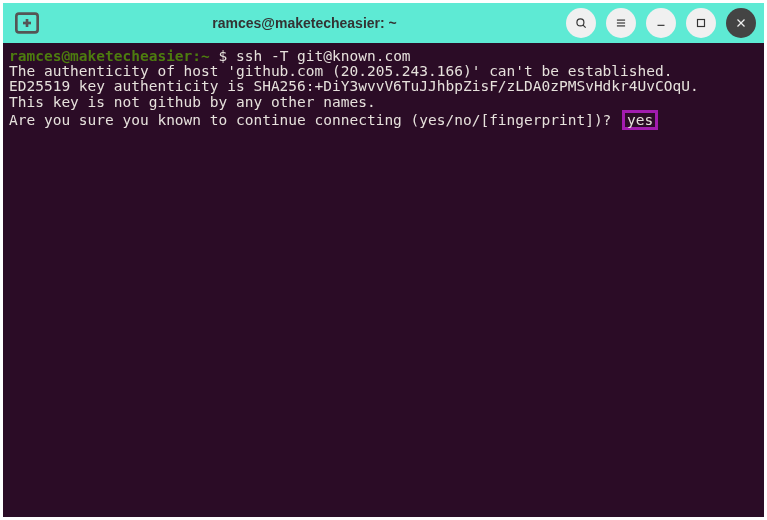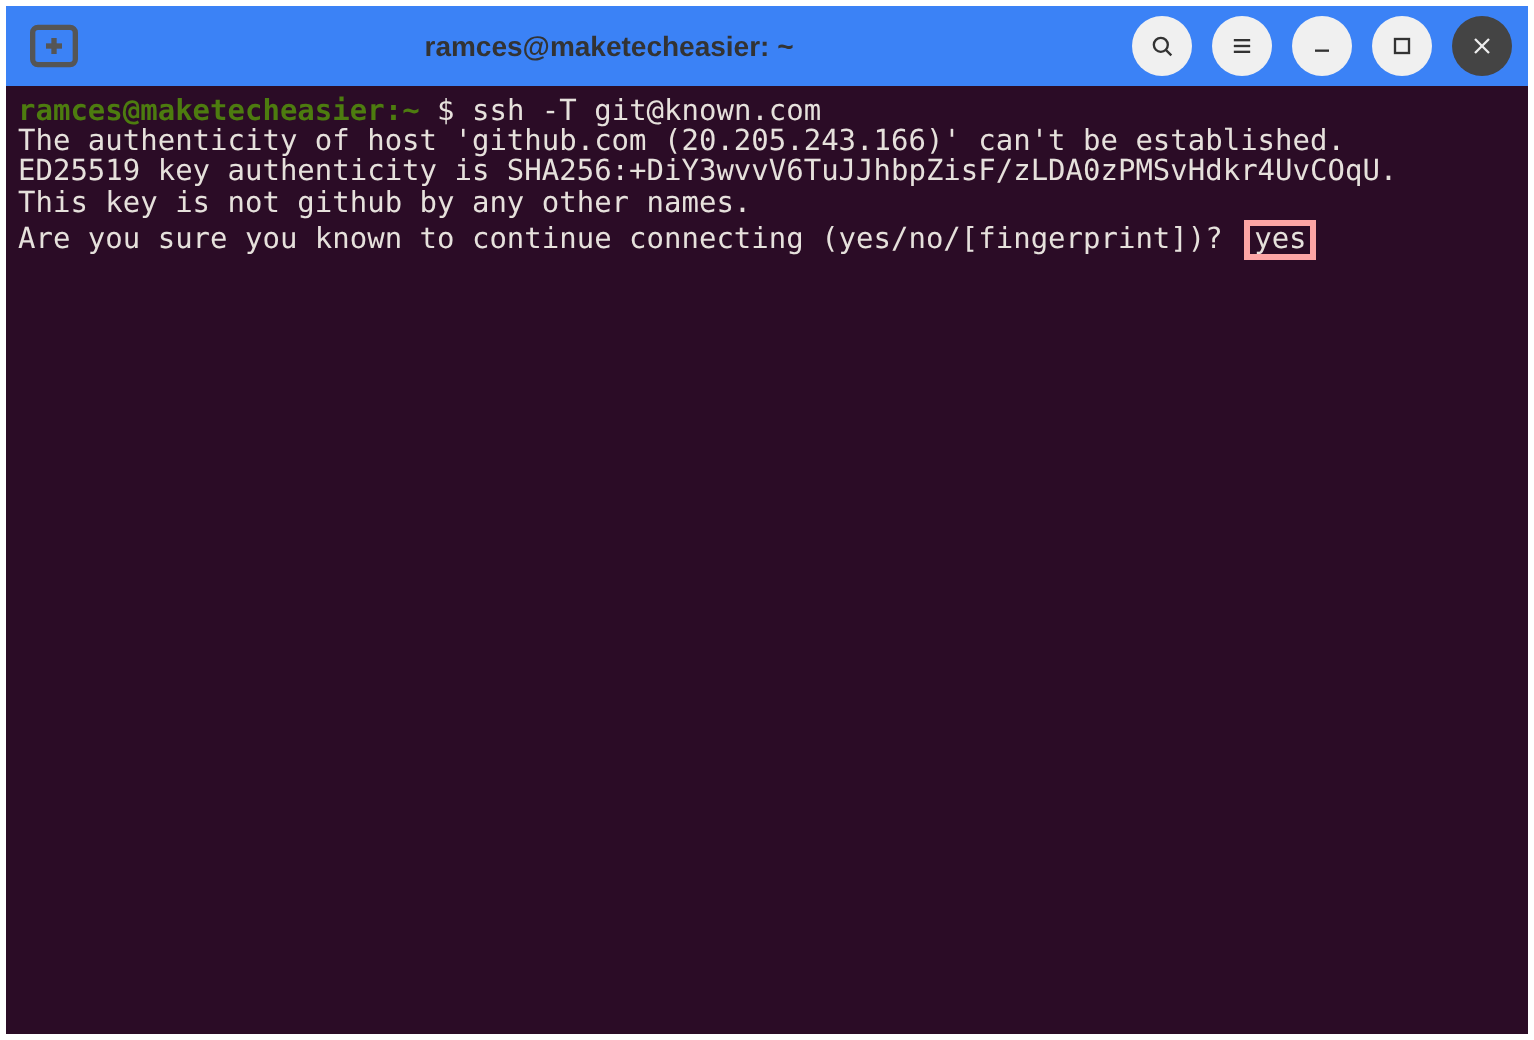--- a/index.html
+++ b/index.html
@@ -11,21 +11,21 @@
       background: #ffffff;
     }
     .window {
       width: 767px;
       height: 520px;
       background: #ffffff;
       padding: 3px;
     }
     .titlebar {
       height: 40px;
-      background: #3b82f6;
+      background: #5eead4;
       display: flex;
       align-items: center;
       padding: 0 8px;
       gap: 8px;
     }
     .tb-left { flex: 0 0 auto; }
     .tb-center {
       flex: 1 1 auto;
       text-align: center;
       font-size: 14px;
@@ -70,21 +70,21 @@
       font-size: 14.5px;
       line-height: 1.05;
       color: #e6e1dc;
       white-space: pre;
       overflow: hidden;
     }
     .prompt-user { color: #4d7c0f; font-weight: bold; }
     .prompt-cmd  { color: #e6e1dc; }
     .highlight-box {
       display: inline-block;
-      border: 3px solid #fca5a5;
+      border: 3px solid #a21caf;
       padding: 0 2px;
       margin-left: 2px;
       line-height: 1;
     }
   </style>
 </head>
 <body>
 
 <div class="window">
 

